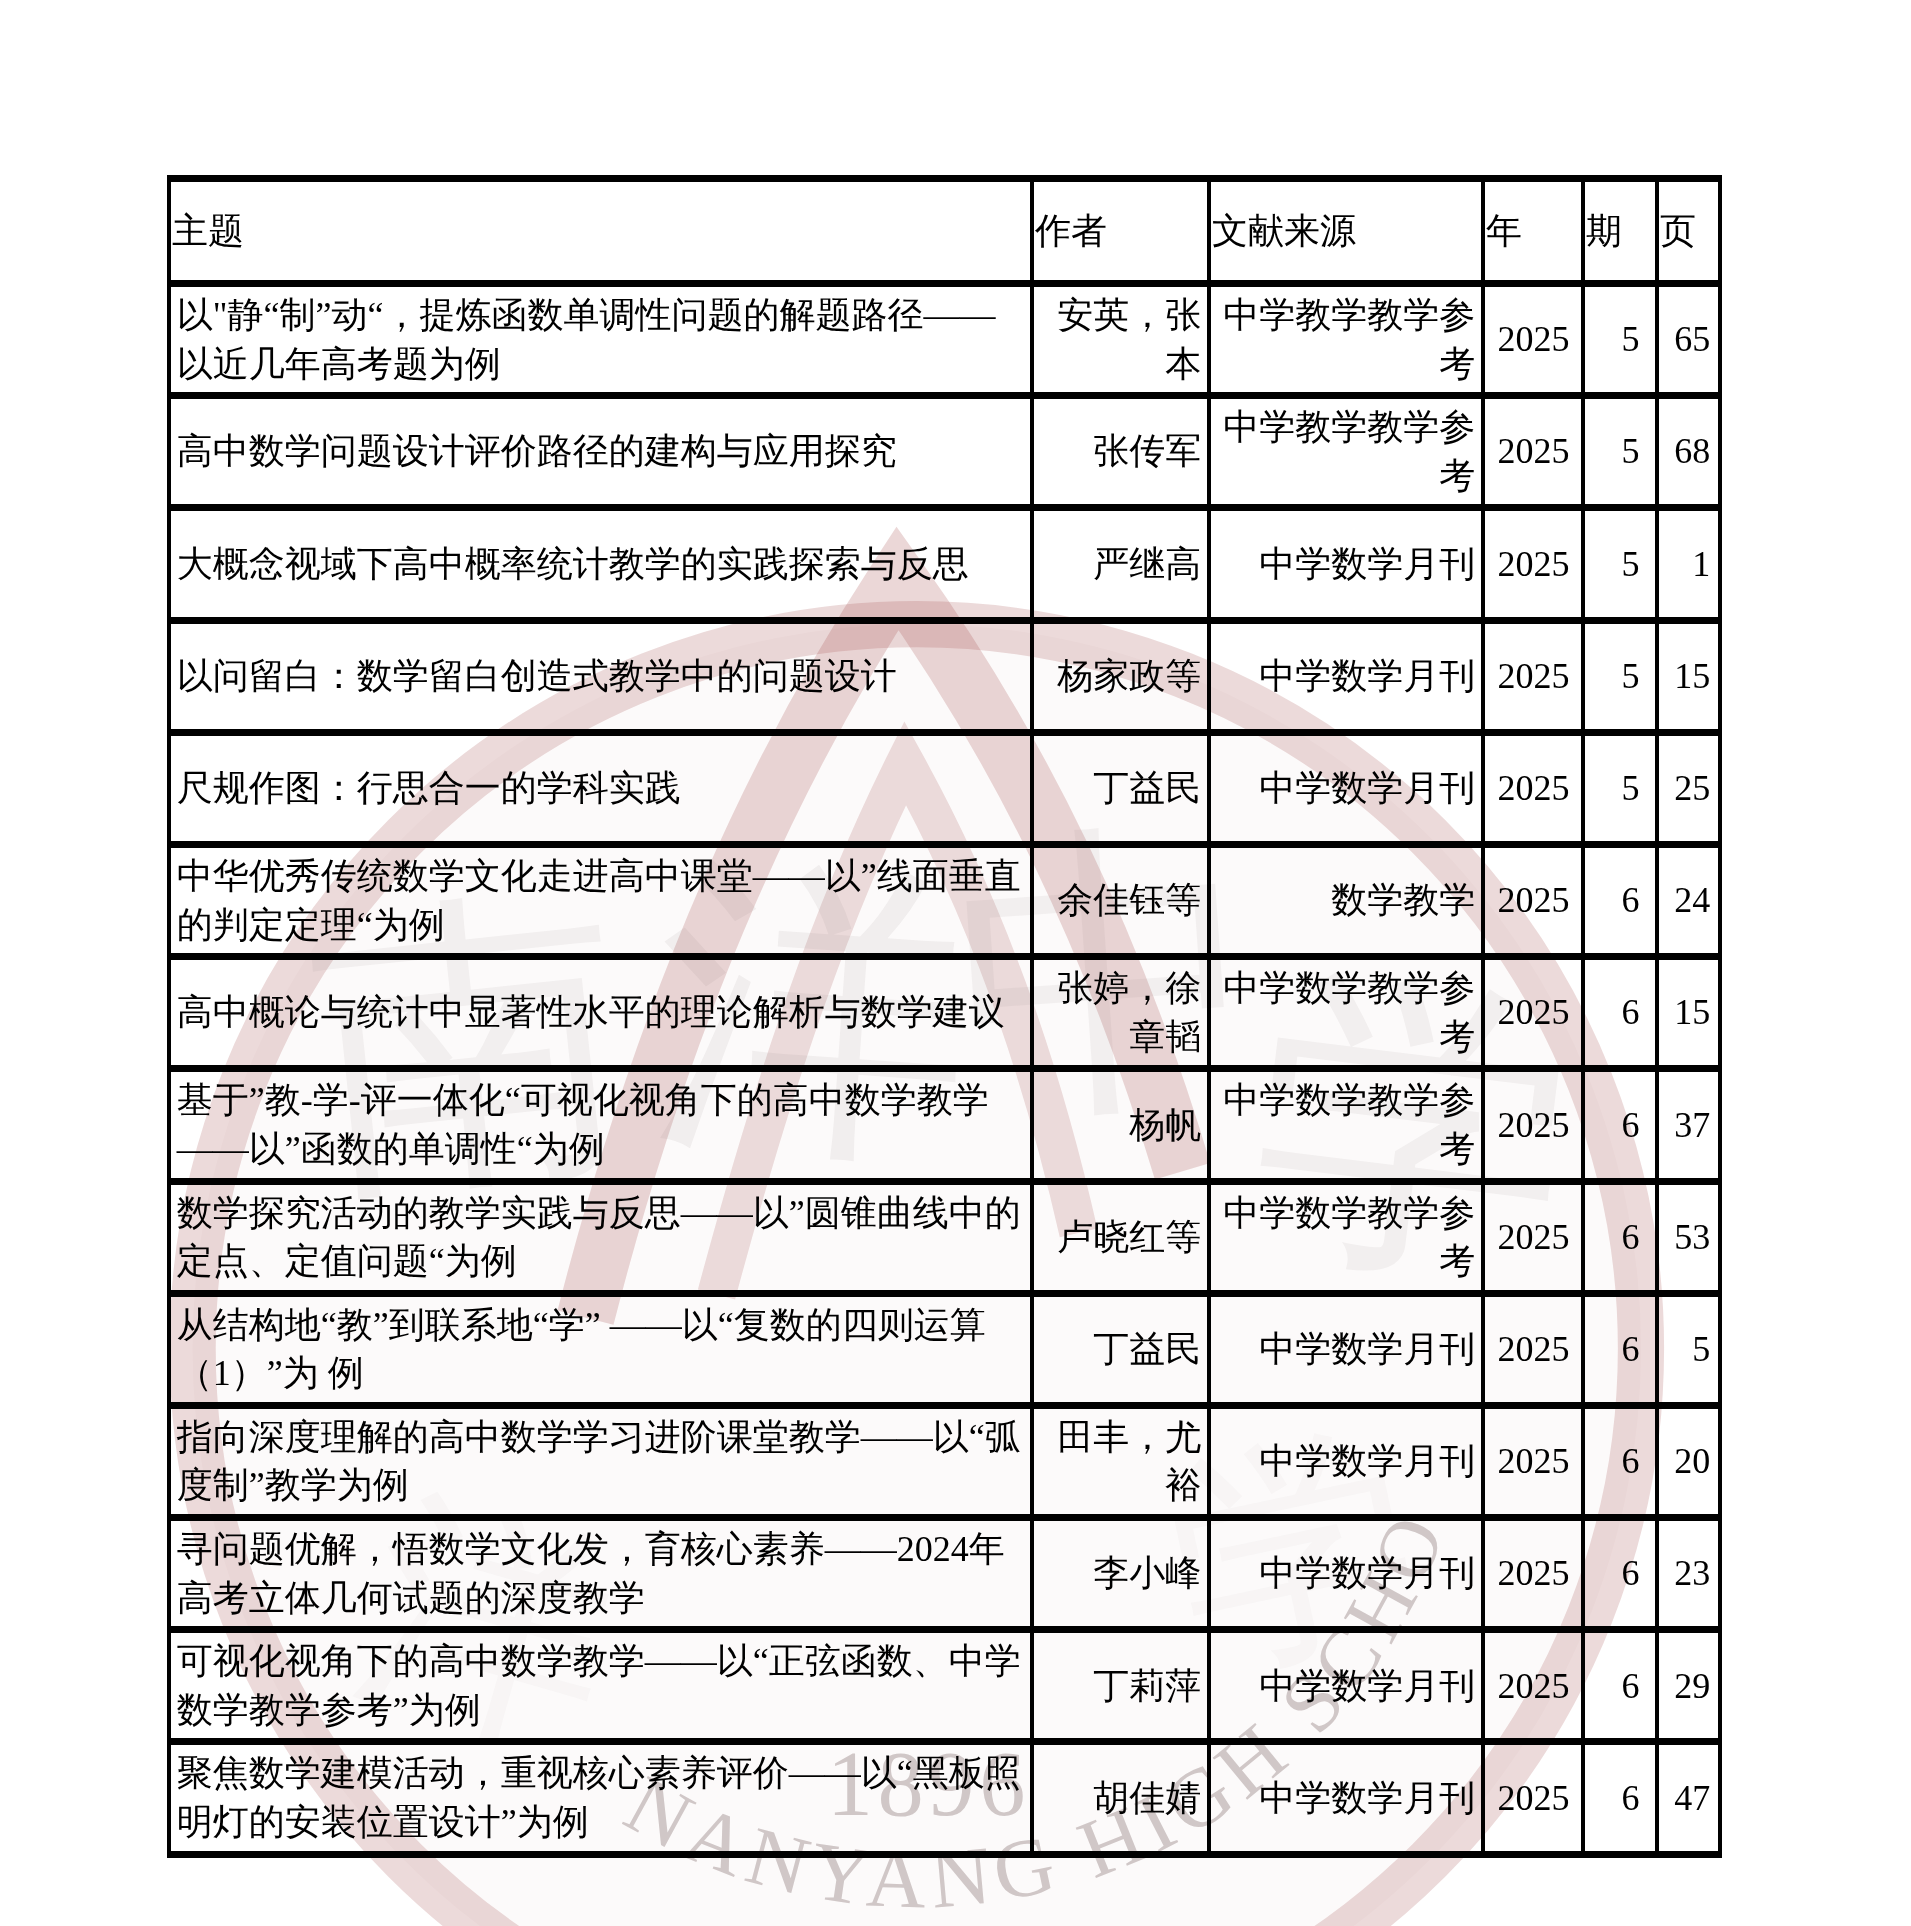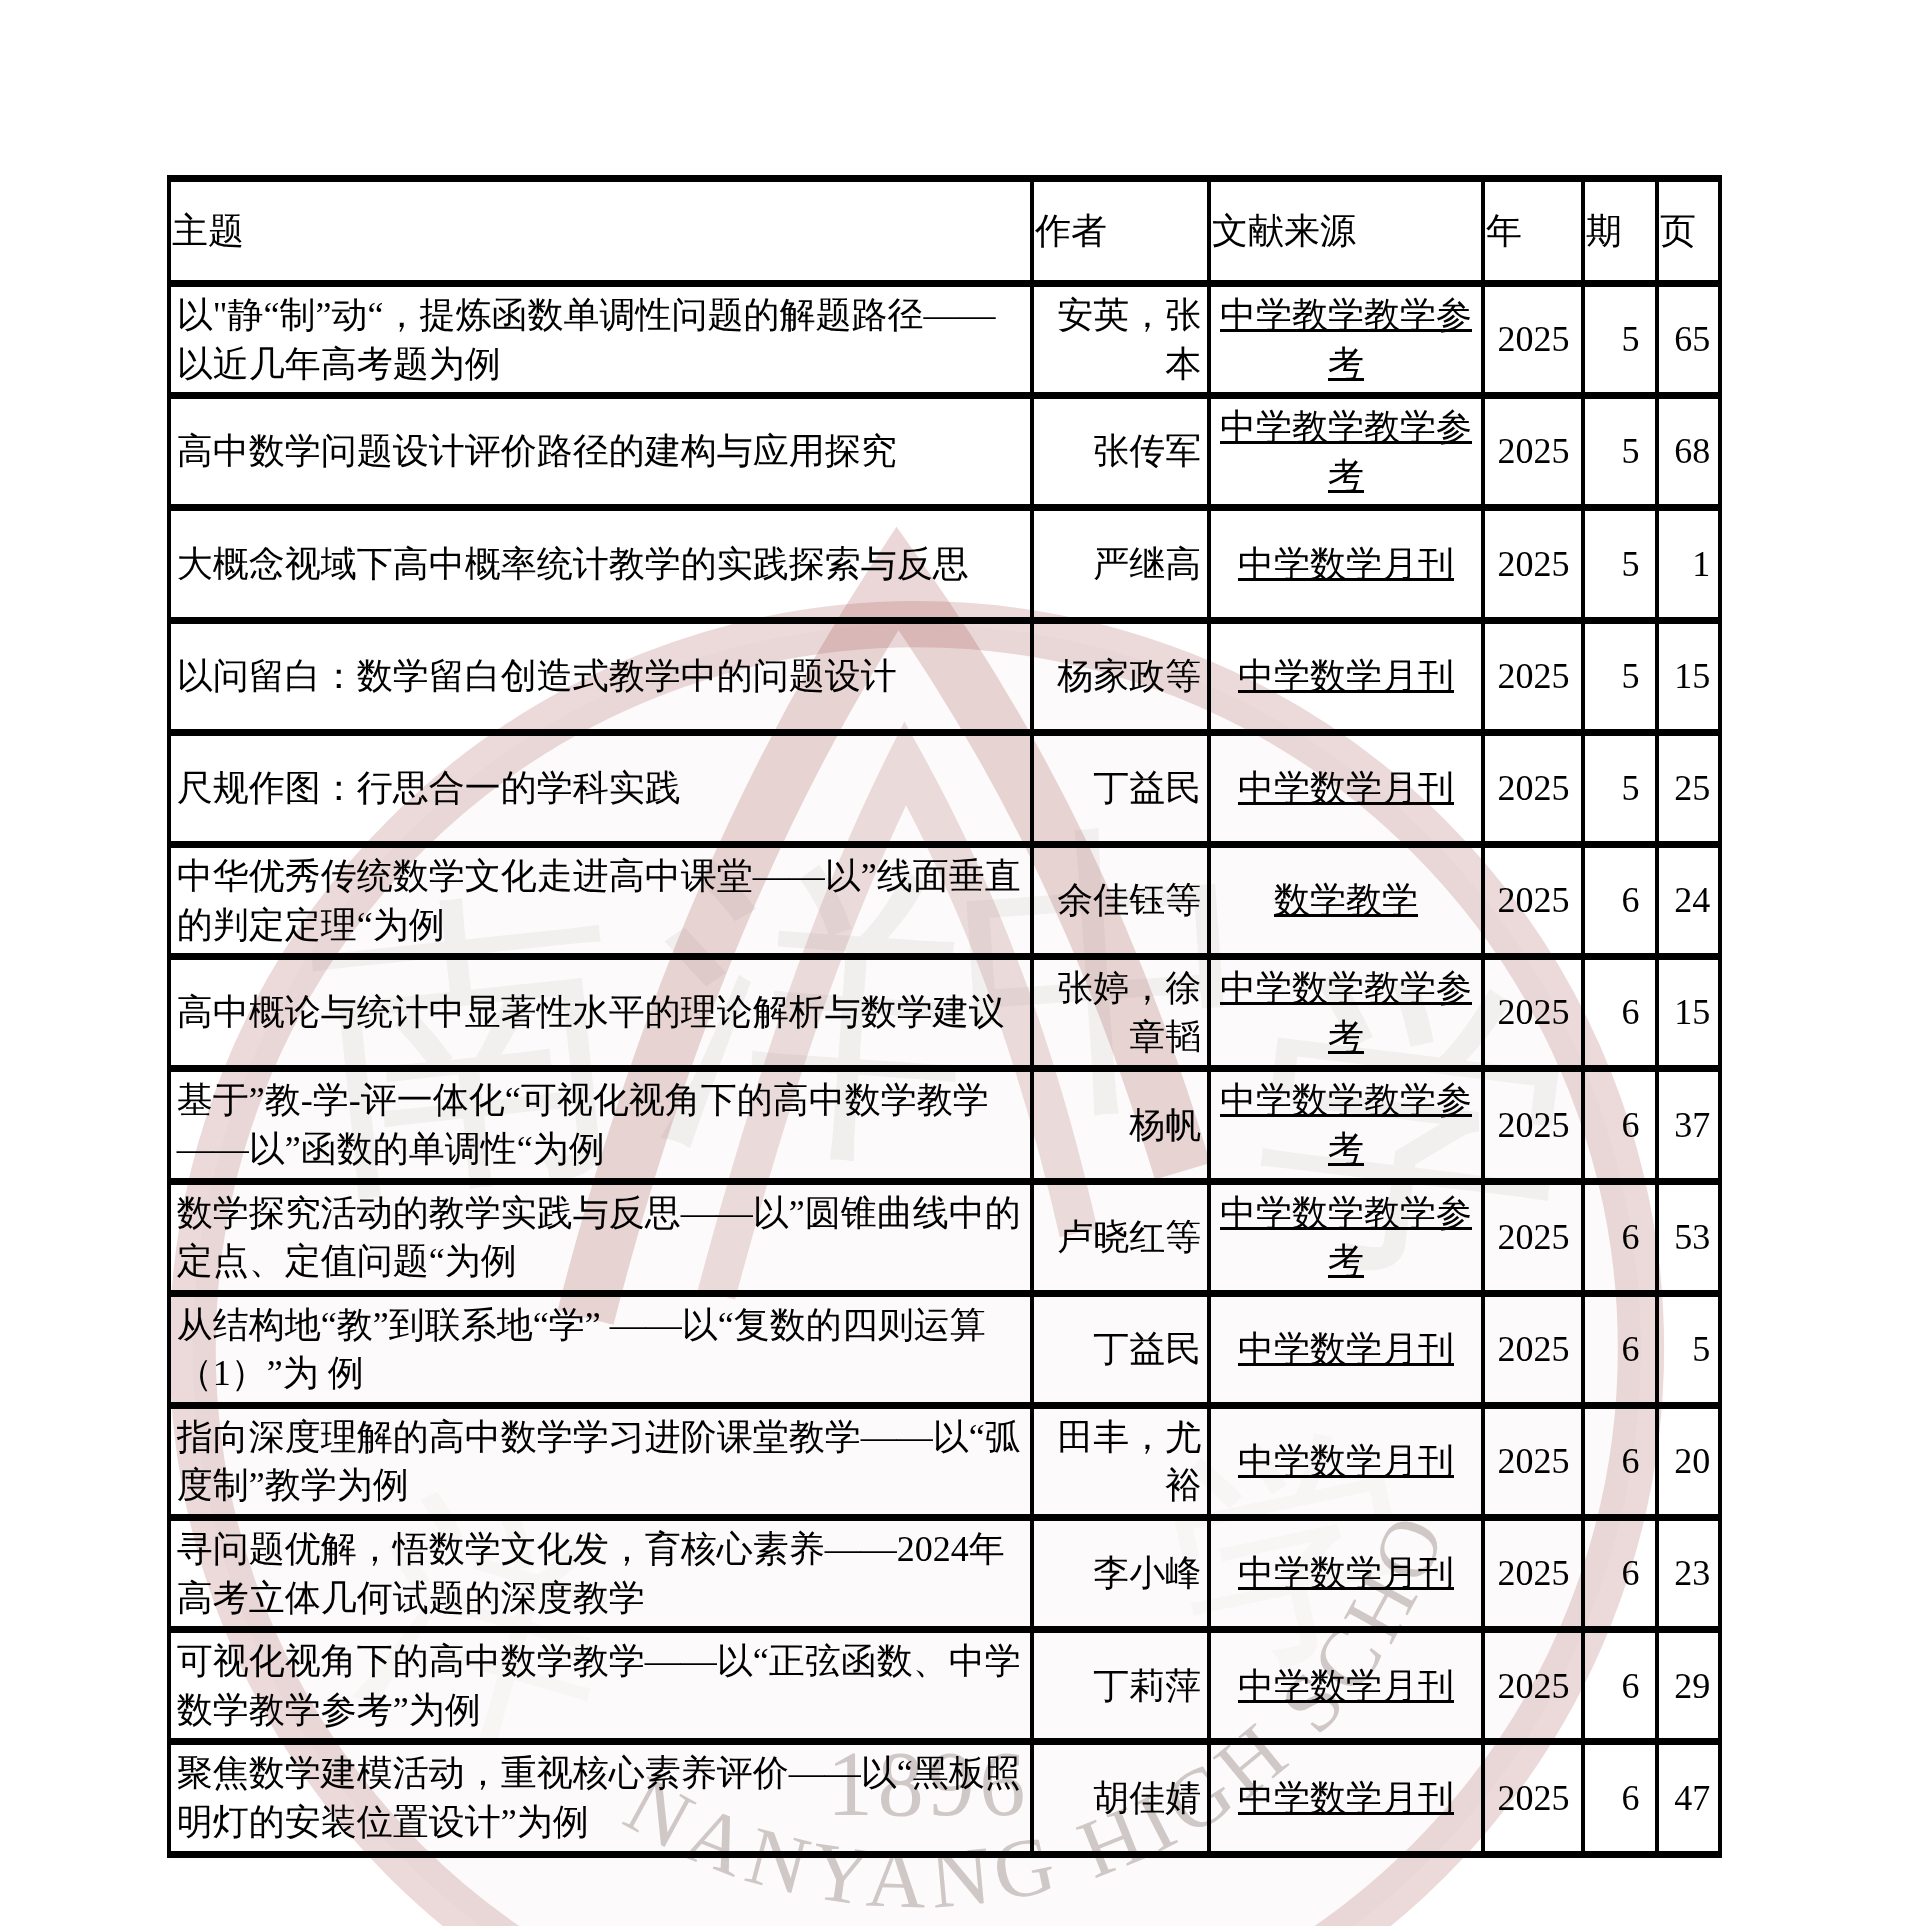--- a/index.html
+++ b/index.html
@@ -42,21 +42,21 @@
     border-width: 7px 4.6px;
     vertical-align: middle;
     font-weight: normal;
     word-break: break-all;
     overflow: hidden;
   }
   .doc-table thead th { height: 96px; text-align: left; }
   .doc-table tbody td { height: 99px; }
   td.c-topic  { text-align: left;  padding: 3.1px 5.8px; }
   td.c-author { text-align: right;  padding: 3.1px 5.8px; }
-  td.c-source { text-align: center;  padding: 3.1px 5.8px; text-decoration: underline; }
+  td.c-source { text-align: right;  padding: 3.1px 5.8px; }
   td.c-year   { text-align: right; padding: 3.1px 11.6px 3.1px 3.1px; }
   td.c-issue  { text-align: right; padding: 3.1px 15.4px 3.1px 3.1px; }
   td.c-page   { text-align: right; padding: 3.1px 7.7px 3.1px 3.1px; }
 </style>
 </head>
 <body>
 
 <div class="page">
 
   <div class="wm-layer">

